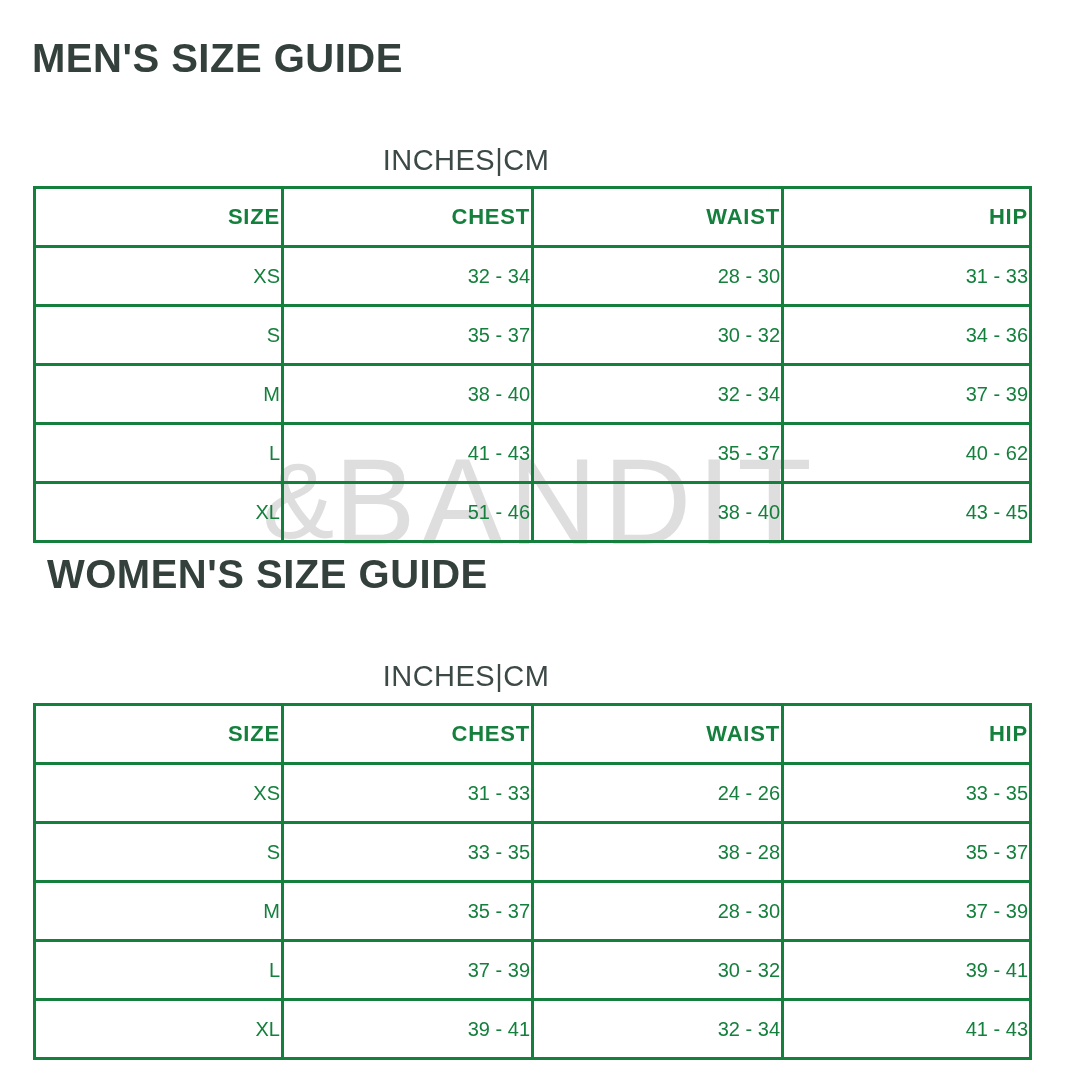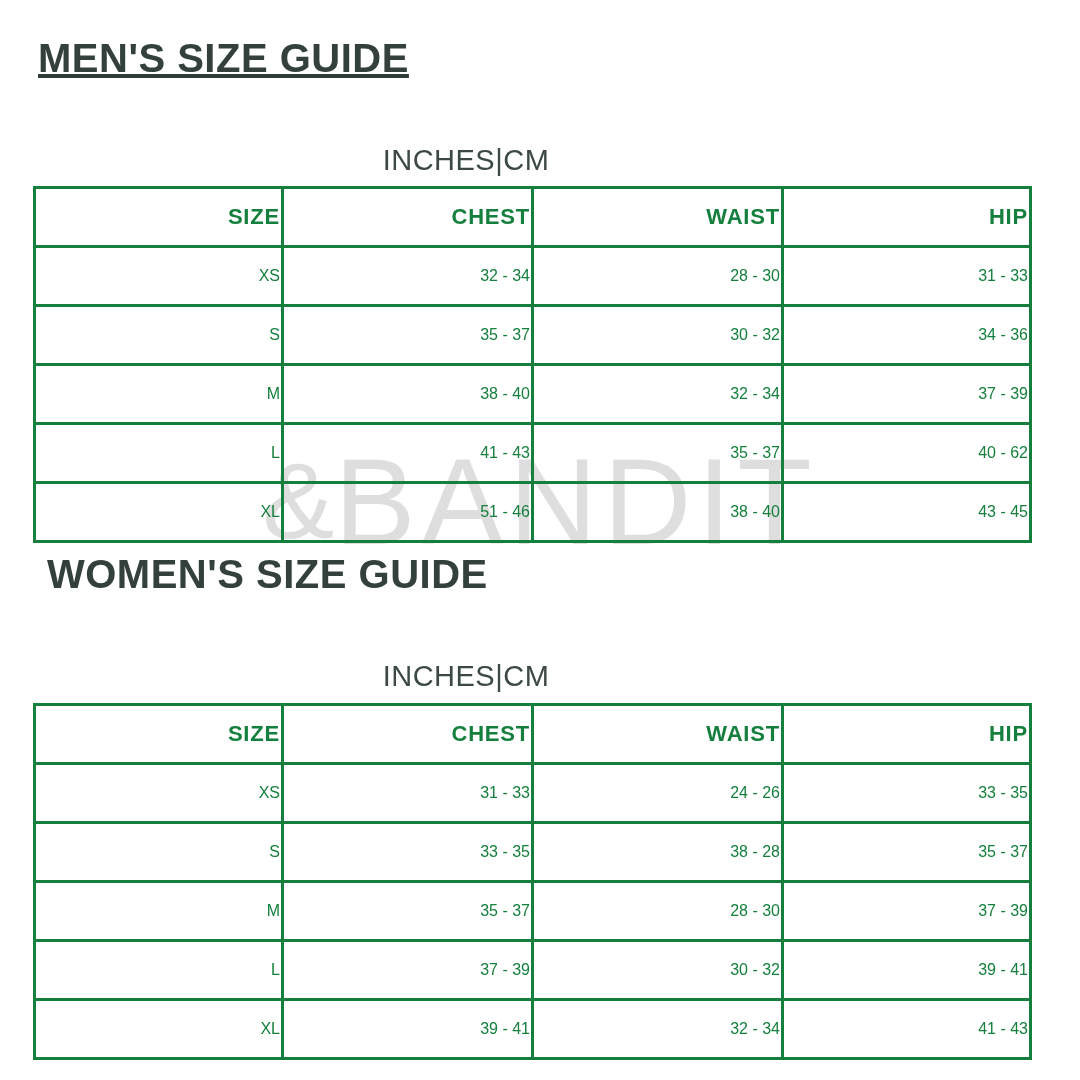--- a/index.html
+++ b/index.html
@@ -52,21 +52,21 @@
     z-index: 1;
   }
 
   .section-title {
     font-size: 40px;
     font-weight: bold;
     letter-spacing: 0.5px;
     color: #33403c;
     margin: 0;
   }
-  #men-title-wrap { position: absolute; left: 38px; top: 36px; text-decoration: underline; }
+  #men-title-wrap { position: absolute; left: 32px; top: 36px; }
   #women-title-wrap { position: absolute; left: 47px; top: 552px; }
 
   .units-label {
     position: absolute;
     width: 932px;
     left: 0;
     text-align: center;
     font-size: 29px;
     color: #3c4946;
     letter-spacing: 0.5px;
@@ -93,21 +93,21 @@
     background: transparent;
   }
   table.size-table th {
     height: 54px;
     font-size: 22px;
     font-weight: bold;
     letter-spacing: 0.8px;
   }
   table.size-table td {
     height: 54px;
-    font-size: 16px;
+    font-size: 20px;
     font-weight: normal;
   }
   table.size-table col.c-size { width: 248px; }
   table.size-table col.c-chest { width: 250px; }
   table.size-table col.c-waist { width: 250px; }
   table.size-table col.c-hip { width: 248px; }
 </style>
 </head>
 <body>
 

